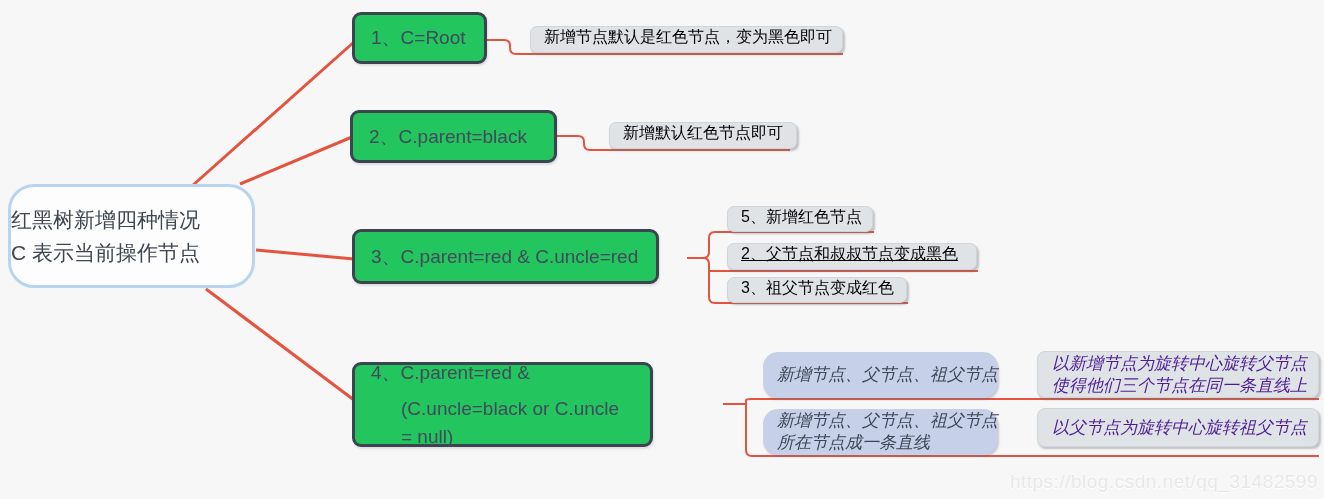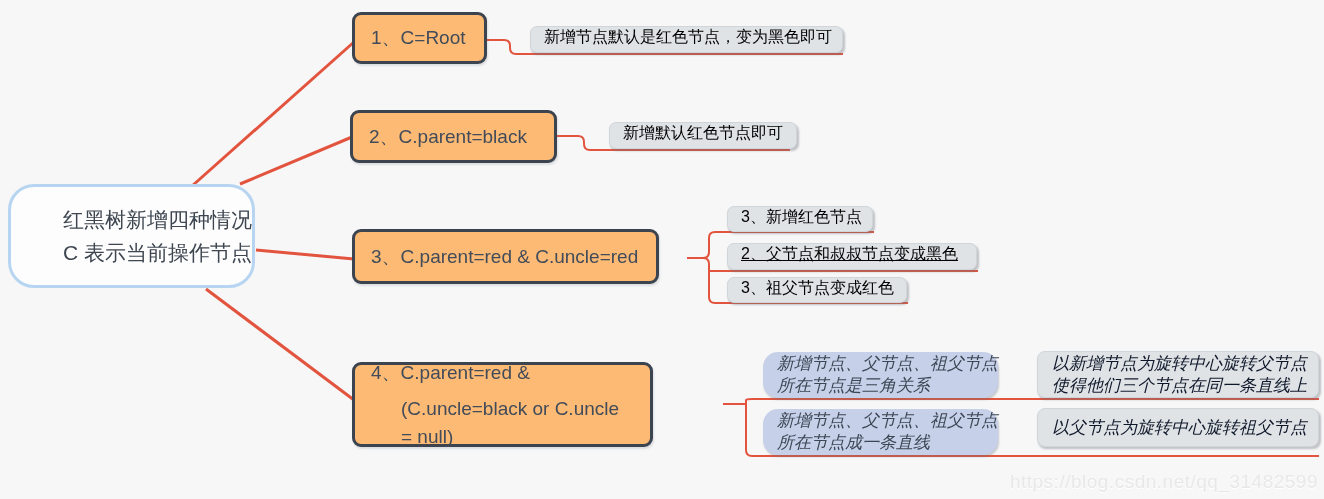--- a/index.html
+++ b/index.html
@@ -19,27 +19,27 @@
   .box{position:absolute;box-sizing:border-box;z-index:1;}
 
   
   .root-topic{
     left:8px;top:184px;width:247px;height:104px;
     background:#fdfdfe;
     border:3px solid var(--root-border,#b7d5f1);
     border-radius:26px;
     color:#3e4650;
     font-size:21px;line-height:33px;
-    display:flex;flex-direction:column;justify-content:center;align-items:flex-end;
+    display:flex;flex-direction:column;justify-content:center;align-items:flex-start;
     text-align:center;
   }
 
   
   .topic{
-    background:#fdba74;
+    background:#22c55e;
     border:3px solid var(--node-border,#3c4450);
     border-radius:9px;
     color:var(--node-text,#414b59);
     font-size:19px;
     display:flex;align-items:center;
     padding:0 16px;
     box-shadow:1px 2px 2px rgba(100,105,112,.18);
   }
   #node1{left:352px;top:12px;width:135px;height:52px;}
   #node2{left:350px;top:110px;width:207px;height:53px;}
@@ -77,21 +77,21 @@
   .pill-blue{
     background:var(--cond-bg,#c6d0e8);
     border-radius:15px;
     color:#3d4654;
     box-shadow:1px 2px 2px rgba(110,116,122,.35);
   }
   .pill-grey{
     background:var(--note-bg,#dfe3e6);
     border:1px solid #d0d5d9;
     border-radius:8px;
-    color:#0f172a;
+    color:#4c1d95;
     box-shadow:1.5px 2px 2px rgba(110,116,122,.4);
     text-align:center;
   }
   #cond1{left:763px;top:352px;width:235px;height:46px;}
   #cond2{left:763px;top:409px;width:235px;height:46px;}
   #act1{left:1037px;top:351px;width:282px;height:47px;}
   #act2{left:1037px;top:408px;width:282px;height:39px;}
 
   .watermark{
     position:absolute;right:6px;bottom:6px;z-index:2;
@@ -148,32 +148,31 @@
     <span class="l2">(C.uncle=black or C.uncle = null)</span>
   </div>
 
   <div class="box note" id="note1">
     <span>新增节点默认是红色节点，变为黑色即可</span>
   </div>
   <div class="box note" id="note2">
     <span>新增默认红色节点即可</span>
   </div>
   <div class="box note" id="note3a">
-    <span>3、新增红色节点</span>
+    <span>5、新增红色节点</span>
   </div>
   <div class="box note" id="note3b">
     <span>2、父节点和叔叔节点变成黑色</span>
   </div>
   <div class="box note" id="note3c">
     <span>3、祖父节点变成红色</span>
   </div>
 
   <div class="pill pill-blue" id="cond1">
     <span>新增节点、父节点、祖父节点</span>
-    <span>所在节点是三角关系</span>
   </div>
   <div class="pill pill-grey" id="act1">
     <span>以新增节点为旋转中心旋转父节点</span>
     <span>使得他们三个节点在同一条直线上</span>
   </div>
   <div class="pill pill-blue" id="cond2">
     <span>新增节点、父节点、祖父节点</span>
     <span>所在节点成一条直线</span>
   </div>
   <div class="pill pill-grey" id="act2">

